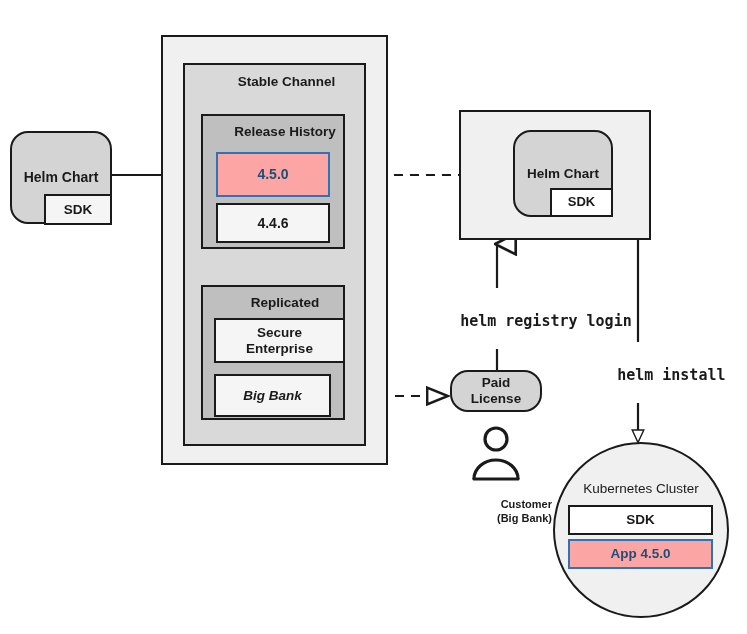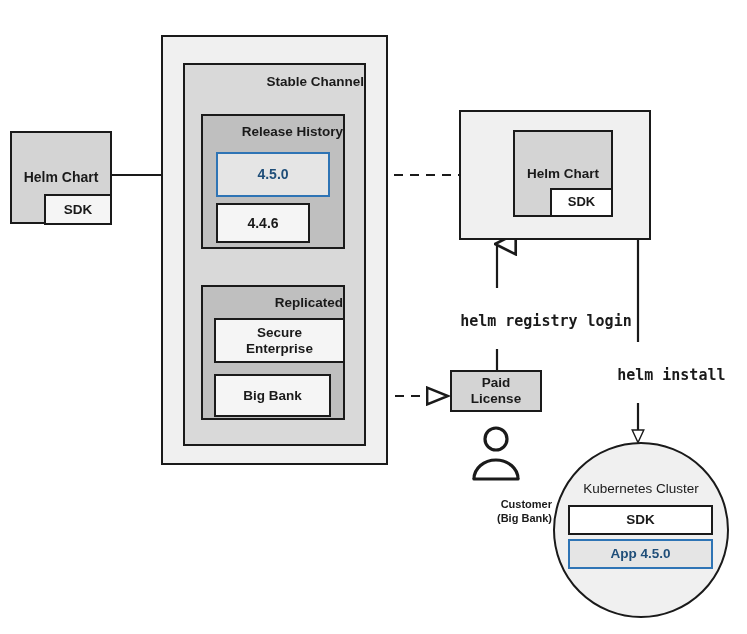--- a/index.html
+++ b/index.html
@@ -35,36 +35,36 @@
     text-align: center;
     font-weight: bold;
     color: #1a1a1a;
     white-space: pre;
   }
 
   
   .lvl-platform { background: #f0f0f0; }
   .lvl-channel  { background: #d9d9d9; }
   .lvl-group    { background: #bfbfbf; }
-  .lvl-chart    { background: #d4d4d4; }
+  .lvl-chart    { background: #d4d4d4; border-radius: 18px; }
   .lvl-white    { background: #f5f5f5; }
   .lvl-pure     { background: #ffffff; }
-  .lvl-blue     { background: #e5e5e5; border-color: #2e74b5; color: #1f4e79; }
+  .lvl-blue     { background: #fca5a5; border-color: #2e74b5; color: #1f4e79; }
 
   
   .container {
     position: absolute;
     box-sizing: border-box;
     border: 2px solid #1a1a1a;
   }
   .container > .hd {
     position: absolute;
     left: 0;
     right: 0;
-    text-align: right;
+    text-align: center;
     font-weight: bold;
     color: #1a1a1a;
     padding-left: 24px;
   }
 
   svg.overlay {
     position: absolute;
     left: 0;
     top: 0;
     width: 747px;
@@ -175,36 +175,36 @@
   <div class="container lvl-group" style="left:201px; top:114px; width:144px; height:135px;">
     <div class="hd" style="top:8px; font-size:13.5px;">
       <span>Release History</span>
     </div>
   </div>
 
   <div class="box lvl-blue" style="left:216px; top:152px; width:114px; height:45px; font-size:14px;">
     <span>4.5.0</span>
   </div>
 
-  <div class="box lvl-white" style="left:216px; top:203px; width:94px; height:40px; font-size:14px;">
+  <div class="box lvl-white" style="left:216px; top:203px; width:114px; height:40px; font-size:14px;">
     <span>4.4.6</span>
   </div>
 
   <div class="container lvl-group" style="left:201px; top:285px; width:144px; height:135px;">
     <div class="hd" style="top:8px; font-size:13.5px;">
       <span>Replicated</span>
     </div>
   </div>
 
   <div class="box lvl-white" style="left:214px; top:318px; width:131px; height:45px; font-size:13.5px; white-space:pre-line;text-align:center;">
     <span>Secure
 Enterprise</span>
   </div>
 
-  <div class="box lvl-white" style="left:214px; top:374px; width:117px; height:43px; font-size:13.5px;">
+  <div class="box lvl-white" style="left:214px; top:374px; width:117px; height:43px; font-size:13.5px;font-style:italic;">
     <span>Big Bank</span>
   </div>
 
 
   <div class="container lvl-platform" style="left:459px; top:110px; width:192px; height:130px;"></div>
 
   <div class="box lvl-chart" style="left:513px; top:130px; width:100px; height:87px; font-size:13.5px;">
     <span>Helm Chart</span>
   </div>
   <div class="box lvl-pure" style="left:550px; top:188px; width:63px; height:29px; font-size:13px;">

